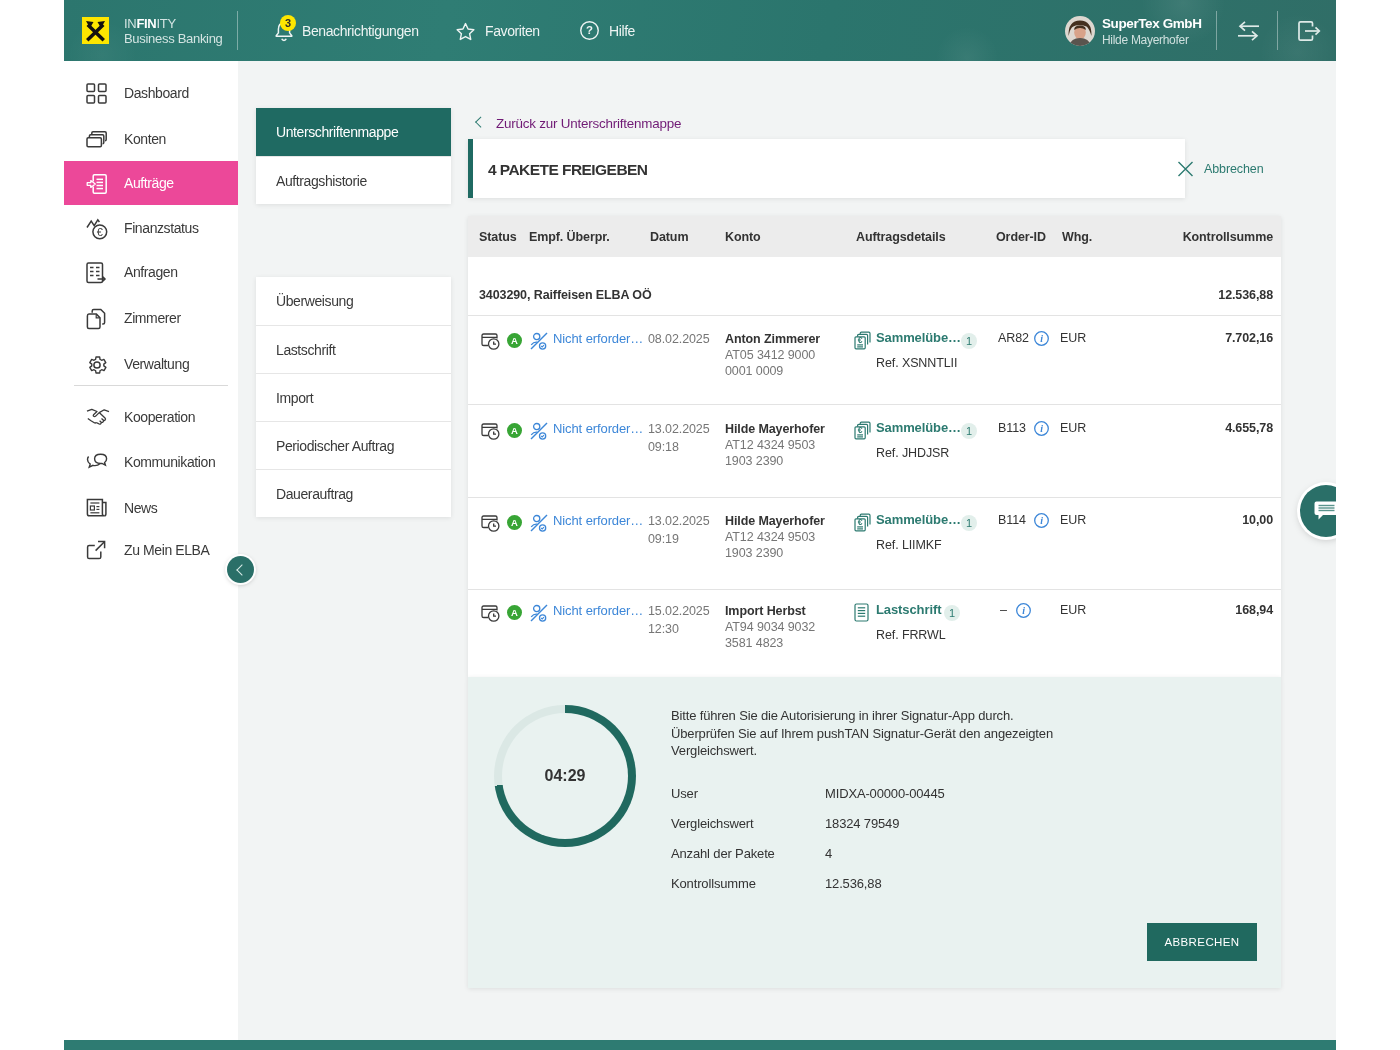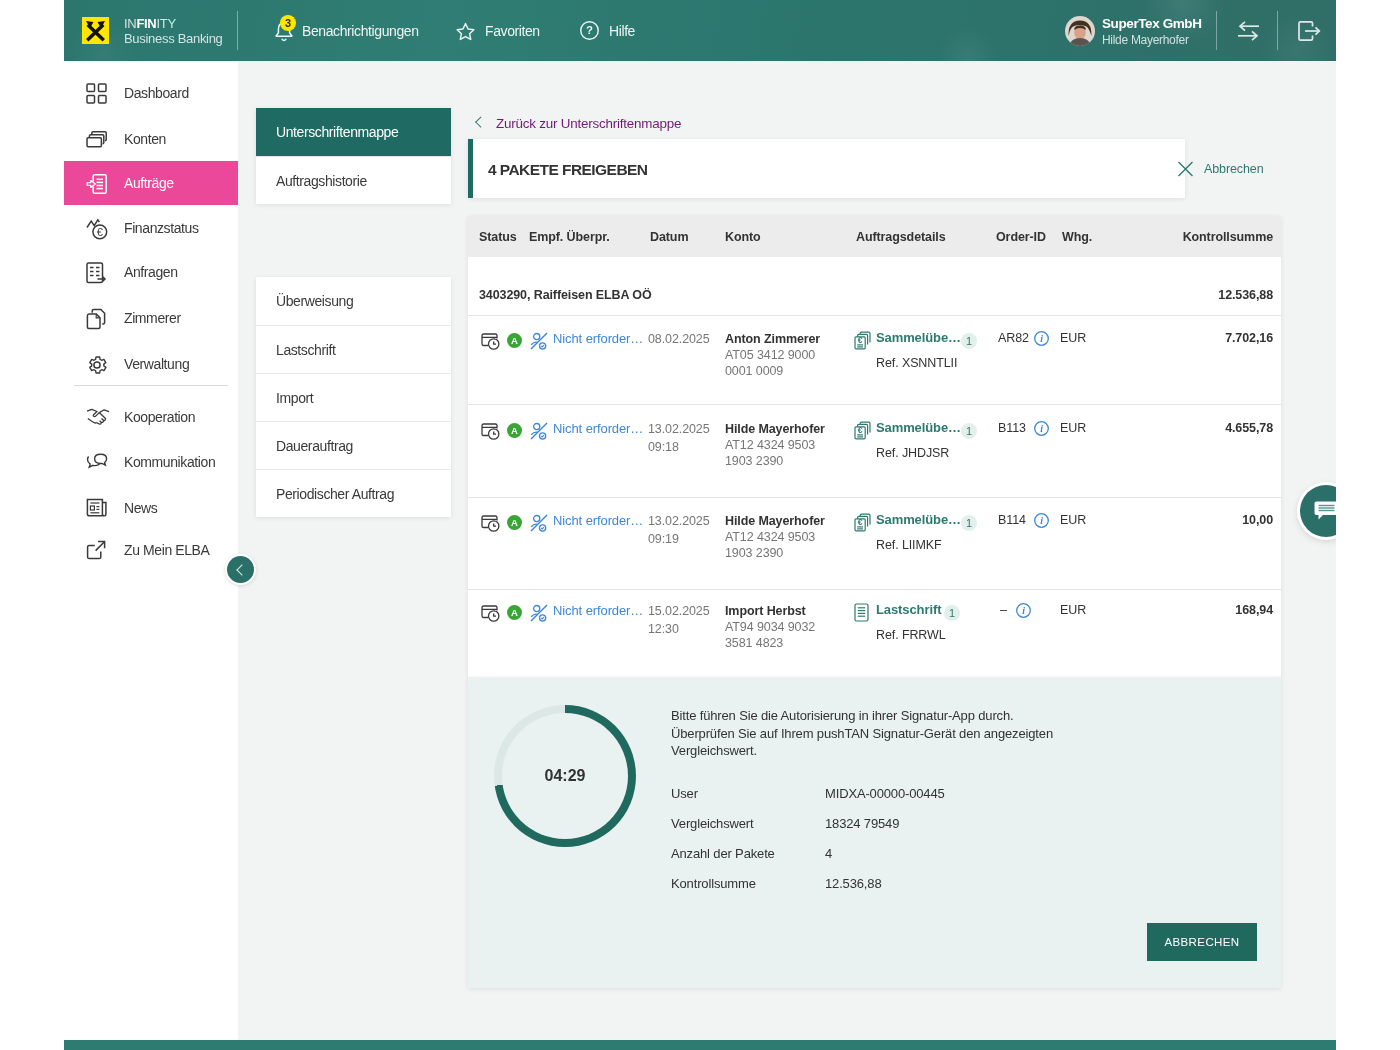--- a/index.html
+++ b/index.html
@@ -264,22 +264,22 @@
 
   <div class="content">
     <div class="subcard" style="top:47px">
       <div class="subitem sel">Unterschriftenmappe</div>
       <div class="subitem">Auftragshistorie</div>
     </div>
     <div class="subcard" style="top:216px">
       <div class="subitem">Überweisung</div>
       <div class="subitem">Lastschrift</div>
       <div class="subitem">Import</div>
+      <div class="subitem">Periodischer Auftrag</div>
       <div class="subitem">Dauerauftrag</div>
-      <div class="subitem">Periodischer Auftrag</div>
     </div>
 
     <div class="backlink"><span class="chev"></span>Zurück zur Unterschriftenmappe</div>
 
     <div class="headcard">
       <div class="accent"></div>
       <h1>4 PAKETE FREIGEBEN</h1>
       <div class="cancel"><svg width="17" height="16" viewBox="0 0 17 16">
             <path d="M1.5 1 L15.5 15 M15.5 1 L1.5 15" stroke="#2c7a70" stroke-width="1.4" fill="none"></path>
           </svg> Abbrechen</div>

